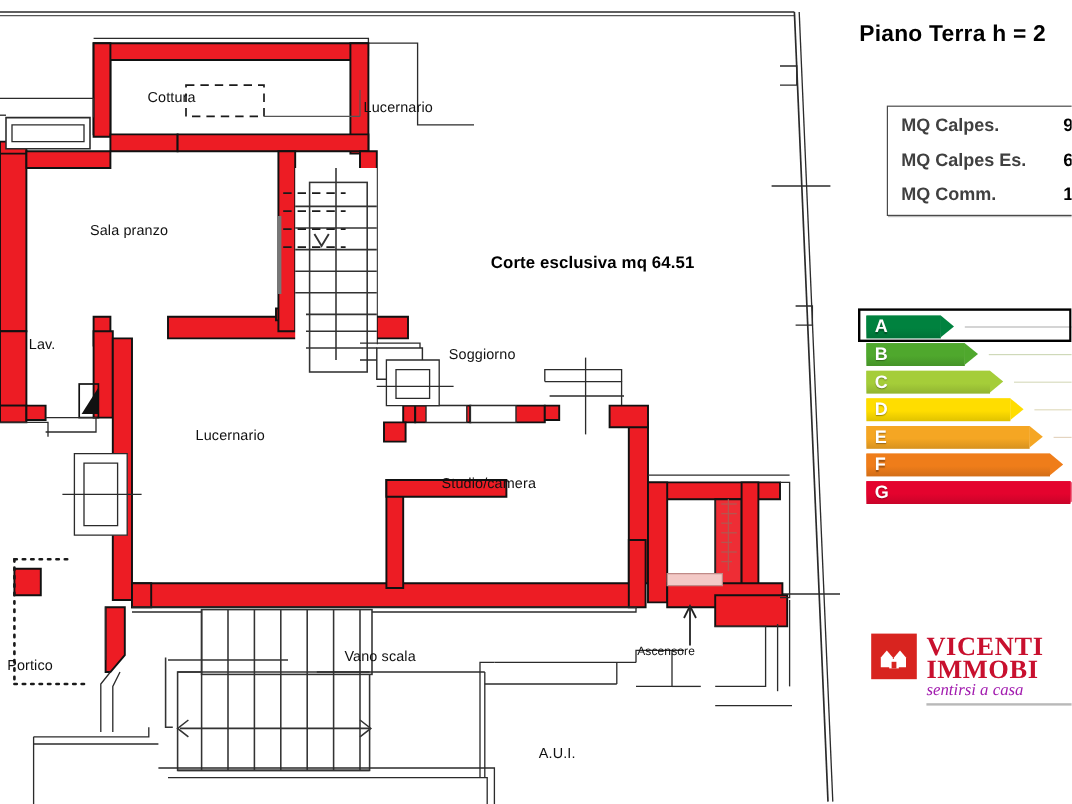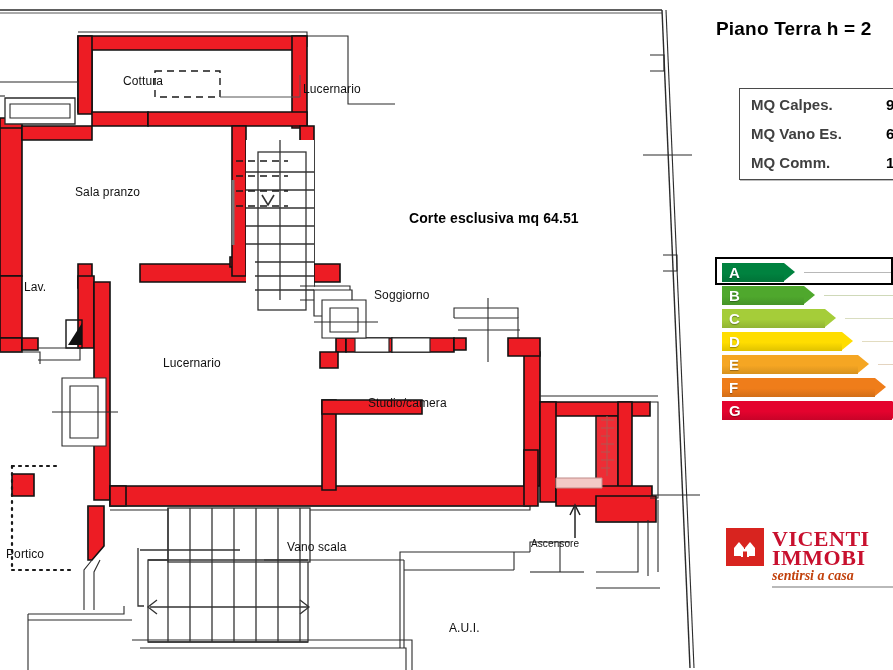--- a/index.html
+++ b/index.html
@@ -47,21 +47,21 @@
   
   #logo{position:absolute;left:726px;top:526px;width:170px;height:66px;}
   #logo-mark{position:absolute;left:0;top:2px;width:38px;height:38px;background:#d8241f;}
   #logo-house{position:absolute;left:6px;top:8px;width:26px;height:26px;}
   .logo-word{position:absolute;left:46px;font-family:"Liberation Serif","DejaVu Serif",serif;
              font-weight:bold;color:#c8102e;font-size:22px;letter-spacing:.5px;
              white-space:nowrap;}
   #logo-w1{top:0px;}
   #logo-w2{top:19px;}
   #logo-tag{position:absolute;left:46px;top:42px;font-family:"Liberation Serif","DejaVu Serif",serif;
-            font-style:italic;color:#c2410c;font-size:14px;white-space:nowrap;font-weight:bold;}
+            font-style:italic;color:#a21caf;font-size:14px;white-space:nowrap;}
   #logo-rule{position:absolute;left:46px;top:60px;width:150px;height:2px;background:#b9b9b9;}
 </style>
 </head>
 <body>
 
 <div id="stage">
 
   <svg id="plan" viewBox="0 0 700 670">
     <defs>
       <style>
@@ -311,21 +311,21 @@
   <div id="right">
 
     <div id="plan-title">Piano Terra h = 2</div>
 
     <div id="mq-table">
       <div class="mq-row">
         <span class="mq-lab">MQ Calpes.</span>
         <span class="mq-val">9</span>
       </div>
       <div class="mq-row">
-        <span class="mq-lab">MQ Vano Es.</span>
+        <span class="mq-lab">MQ Calpes Es.</span>
         <span class="mq-val">6</span>
       </div>
       <div class="mq-row">
         <span class="mq-lab">MQ Comm.</span>
         <span class="mq-val">13</span>
       </div>
     </div>
   </div>
 
   <div id="energy">

